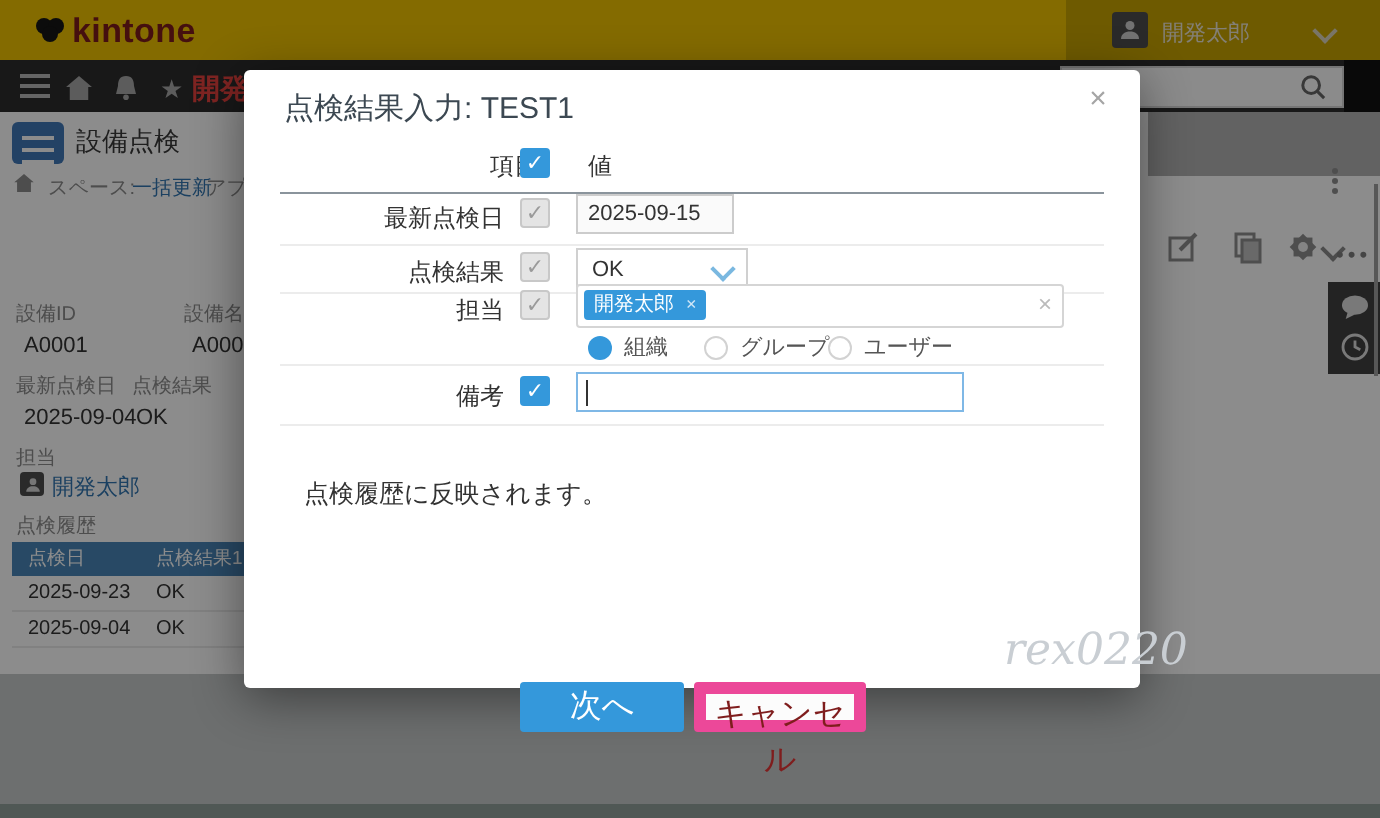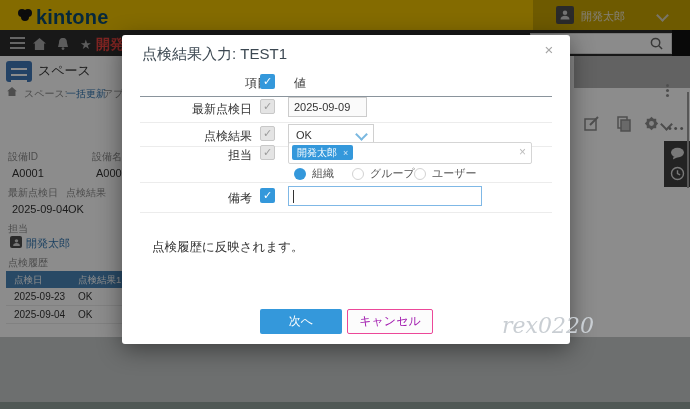--- a/index.html
+++ b/index.html
@@ -1,21 +1,21 @@
 <!DOCTYPE html>
 <html><head>
 <meta charset="utf-8">
 <style>
   html,body{margin:0;padding:0;}
   body{font-family:"Liberation Sans","DejaVu Sans",sans-serif;}
   #screen{position:relative;width:690px;height:409px;overflow:hidden;background:#fff;}
   .abs{position:absolute;}
   
   .topbar{left:0;top:0;width:690px;height:30px;background:#f0c400;}
-  .brand{left:36px;top:6px;font-size:20px;font-weight:bold;color:#0c4a6e;letter-spacing:.2px;}
+  .brand{left:36px;top:6px;font-size:17px;font-weight:bold;color:#7f1d1d;letter-spacing:.2px;}
   .usermenu{left:533px;top:0;width:157px;height:30px;background:rgba(0,0,0,0.16);}
   .avatar{left:556px;top:6px;width:18px;height:18px;background:#4e4e4e;border-radius:2px;display:flex;align-items:center;justify-content:center;}
   .username{left:581px;top:9px;font-size:11px;color:#efe9d8;}
   .chev{width:7px;height:7px;border-right:2px solid #ddd6bd;border-bottom:2px solid #ddd6bd;transform:rotate(45deg);}
   
   .navbar{left:0;top:30px;width:690px;height:26px;background:#2d2d2d;}
   .burger{left:10px;top:42px;width:15px;height:2px;background:#b9b9b9;box-shadow:0 5px 0 #b9b9b9,0 -5px 0 #b9b9b9;}
   .navico{color:#a8a8a8;}
   .redlogo{left:96px;top:36px;font-size:14px;font-weight:bold;color:#e8433e;}
   .search{left:530px;top:33px;width:142px;height:21px;background:#fdfdfd;border:1px solid #d8d8d8;box-sizing:border-box;font-size:11px;color:#999;padding:2px 20px 2px 6px;font-family:inherit;}
@@ -65,23 +65,23 @@
   .tag{position:absolute;left:3px;top:2px;height:15px;background:#3498db;color:#fff;border-radius:2px;font-size:10px;line-height:15px;padding:0 5px;}
   .tagx{margin-left:6px;color:#cfe6f7;font-size:9px;}
   .clearx{position:absolute;right:5px;top:2px;color:#bbb;font-size:12px;}
   .radio{width:12px;height:12px;border-radius:50%;box-sizing:border-box;}
   .radio.sel{background:#3498db;}
   .radio.un{background:#fff;border:1px solid #d2d2d2;}
   .rlab{font-size:11px;color:#555;margin-left:6px;}
   .noteinput{left:166px;width:194px;height:20px;border:1px solid #7fb8e6;background:#fff;box-sizing:border-box;font-family:inherit;font-size:11px;padding:2px 4px;}
   .caret{left:171px;width:1px;height:13px;background:#333;}
   .help{left:30px;font-size:12.5px;color:#333;line-height:19px;}
-  .btn{height:25px;font-size:12px;line-height:25px;text-align:center;border-radius:2px;}
+  .btn{height:25px;font-size:16px;line-height:25px;text-align:center;border-radius:2px;margin-top:32px;}
   .btn.primary{left:138px;width:82px;background:#3498db;color:#fff;}
-  .btn.ghost{left:225px;width:86px;background:#fcfcfc;border:1px solid #ec4899;color:#a21caf;box-sizing:border-box;line-height:23px;}
+  .btn.ghost{left:225px;width:86px;background:#fcfcfc;border:6px solid #ec4899;color:#7f1d1d;box-sizing:border-box;line-height:23px;font-family:Liberation Mono, monospace;}
   .watermark{left:380px;top:278px;font-family:"DejaVu Serif",serif;font-style:italic;font-size:22px;color:#c9ced3;}
 </style>
 </head>
 <body>
 
 <div id="screen">
 
   <div class="abs topbar">
     <svg class="abs" style="left:17px;top:7px;" width="16" height="16" viewBox="0 0 16 16">
       <circle cx="5" cy="6" r="4" fill="#161616"></circle>
@@ -113,21 +113,21 @@
   <div class="abs redlogo">開発</div>
   <input class="abs search" placeholder="検索" style="">
   <svg class="abs" style="left:650px;top:37px;" width="13" height="13" viewBox="0 0 14 14">
     <circle cx="6" cy="6" r="4.5" fill="none" stroke="#666" stroke-width="1.6"></circle>
       <line x1="9.5" y1="9.5" x2="13" y2="13" stroke="#666" stroke-width="1.6"></line>
   </svg>
   <div class="abs blacksq"></div>
 
   <div class="abs content"></div>
   <div class="abs appicon"></div>
-  <div class="abs apptitle">スペース</div>
+  <div class="abs apptitle">設備点検</div>
 
   <svg class="abs" style="left:7px;top:87px;" width="10" height="9" viewBox="0 0 14 13">
     <path d="M7 0 L14 6 H12 V13 H2 V6 H0 Z" fill="#8c8c8c"></path>
   </svg>
   <div class="abs crumb" style="left:24px;top:87px;">スペース:</div>
   <div class="abs crumb link" style="left:66px;top:87px;">一括更新</div>
   <div class="abs crumb" style="left:103px;top:87px;">アプリ</div>
 
   <div class="abs flab" style="left:8px;top:150px;">設備ID</div>
   <div class="abs flab" style="left:92px;top:150px;text-align:right;">設備名</div>
@@ -202,21 +202,21 @@
     <div class="abs mtitle">点検結果入力: TEST1</div>
     <div class="abs mclose">×</div>
 
     <div class="abs labcol" style="top:40px;padding-left:17px;">項目</div>
     <div class="abs cb on" style="left:138px;top:39px;"></div>
     <div class="abs collab" style="left:172px;top:40px;">値</div>
     <div class="abs strongline" style="top:61px;"></div>
 
     <div class="abs labcol" style="top:66px;">最新点検日</div>
     <div class="abs cb dis" style="left:138px;top:64px;"></div>
-    <div class="abs datebox" style="top:62px;">2025-09-09</div>
+    <div class="abs datebox" style="top:62px;">2025-09-15</div>
     <div class="abs faintline" style="top:87px;"></div>
 
     <div class="abs labcol" style="top:93px;">点検結果</div>
     <div class="abs cb dis" style="left:138px;top:91px;"></div>
     <div class="abs selbox" style="top:89px;">
       <span>OK</span>
       <span class="selchev"></span>
     </div>
     <div class="abs faintline" style="top:111px;"></div>
 

